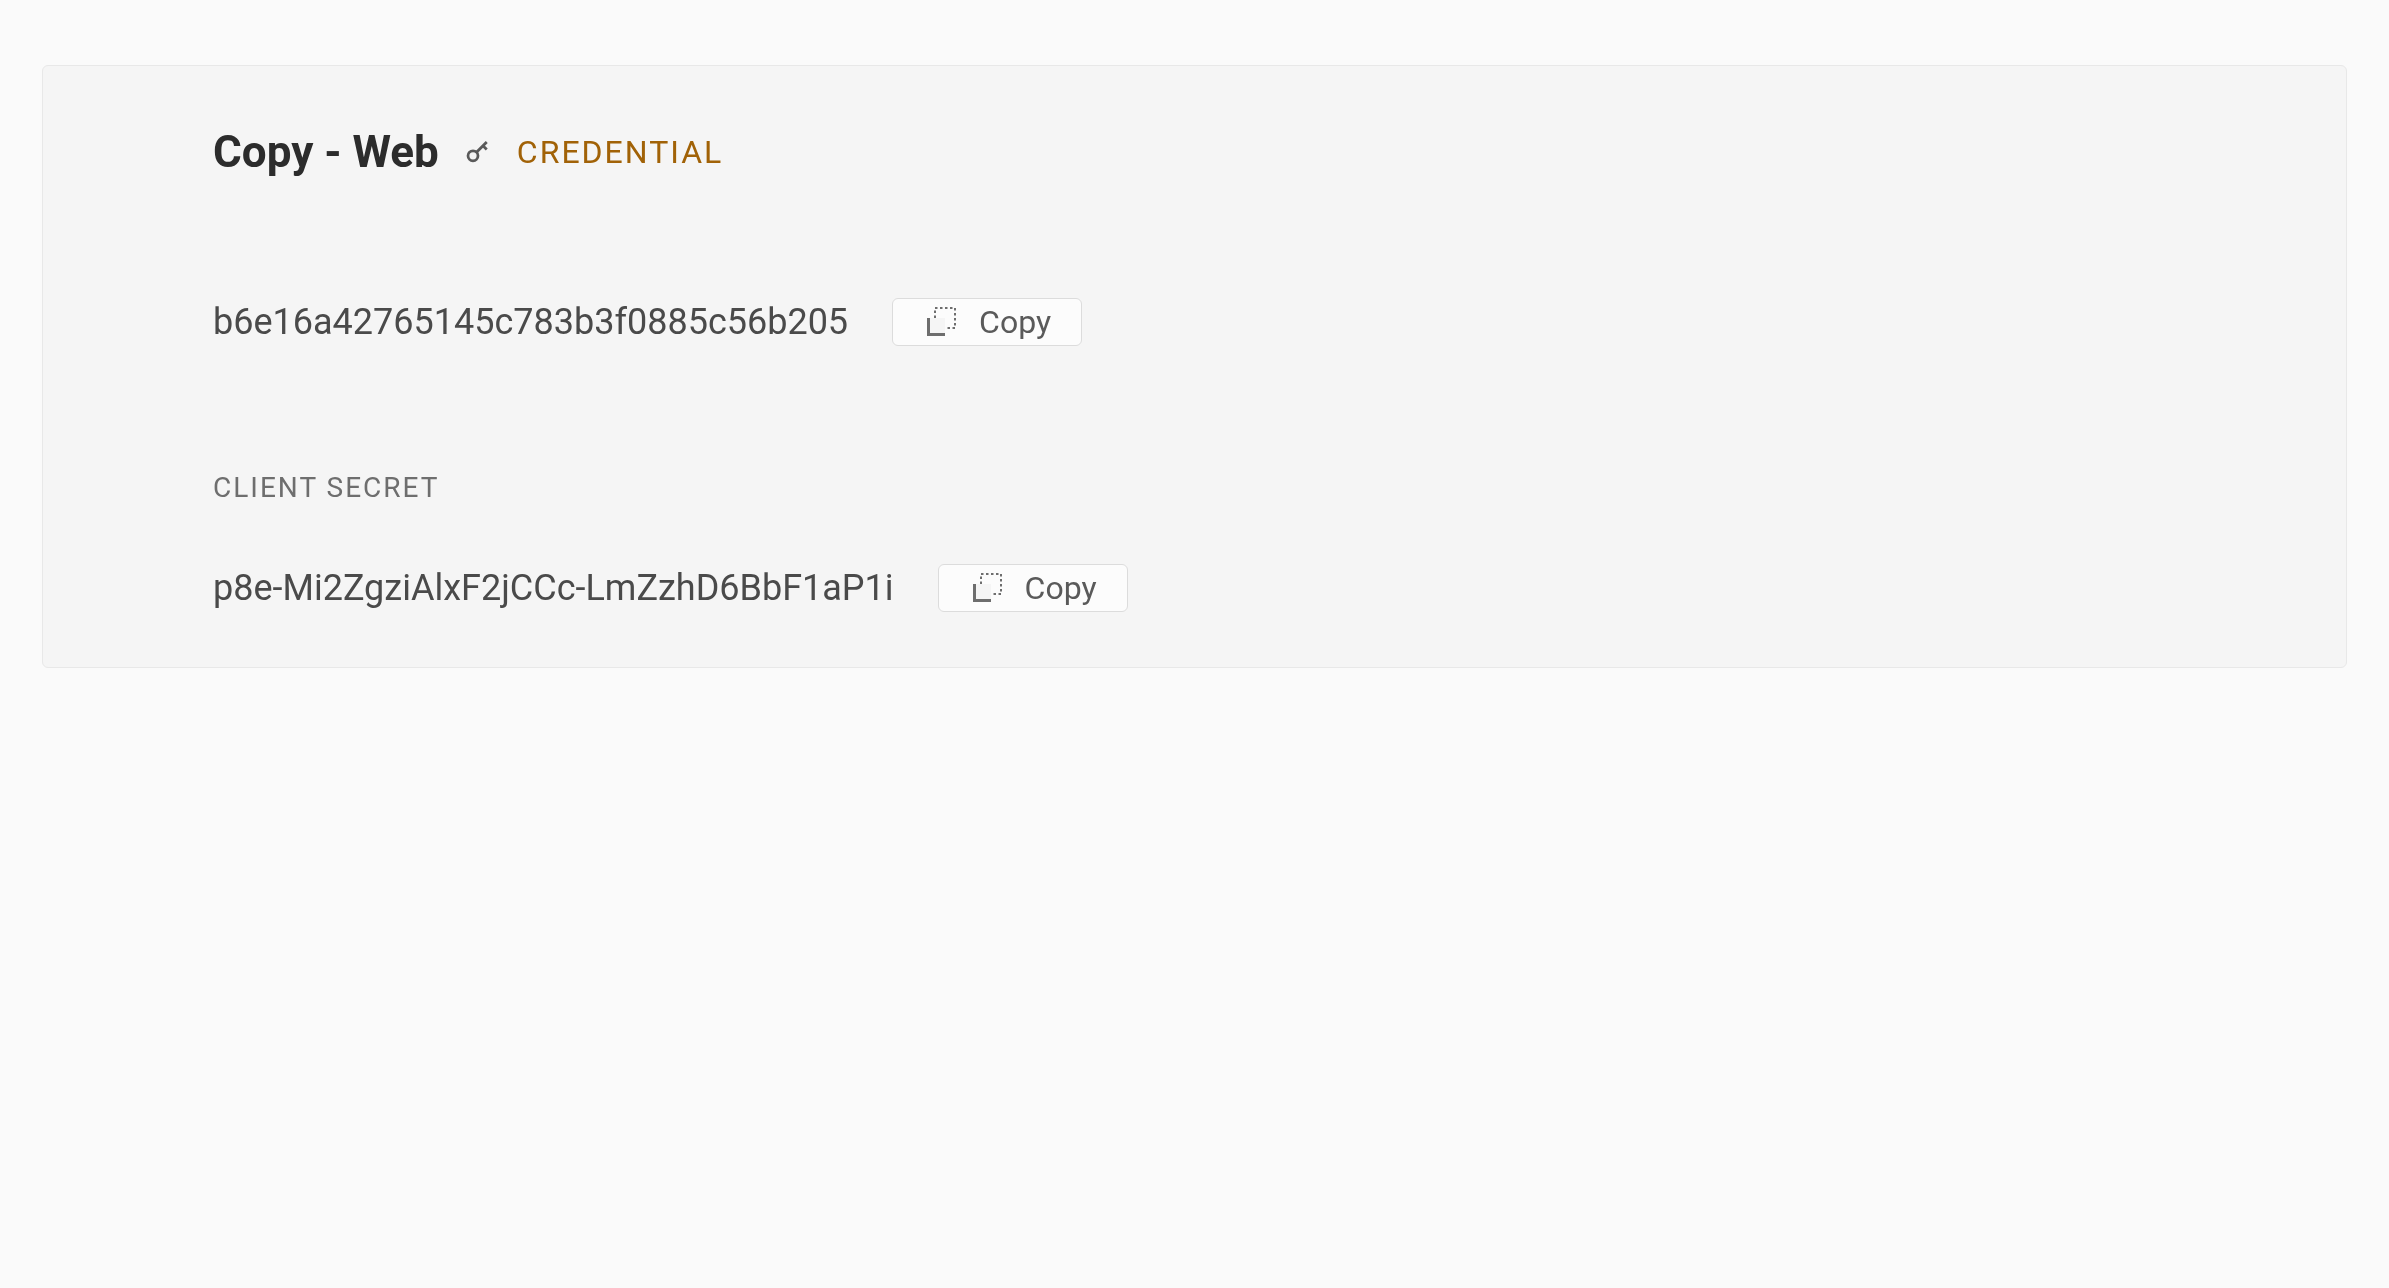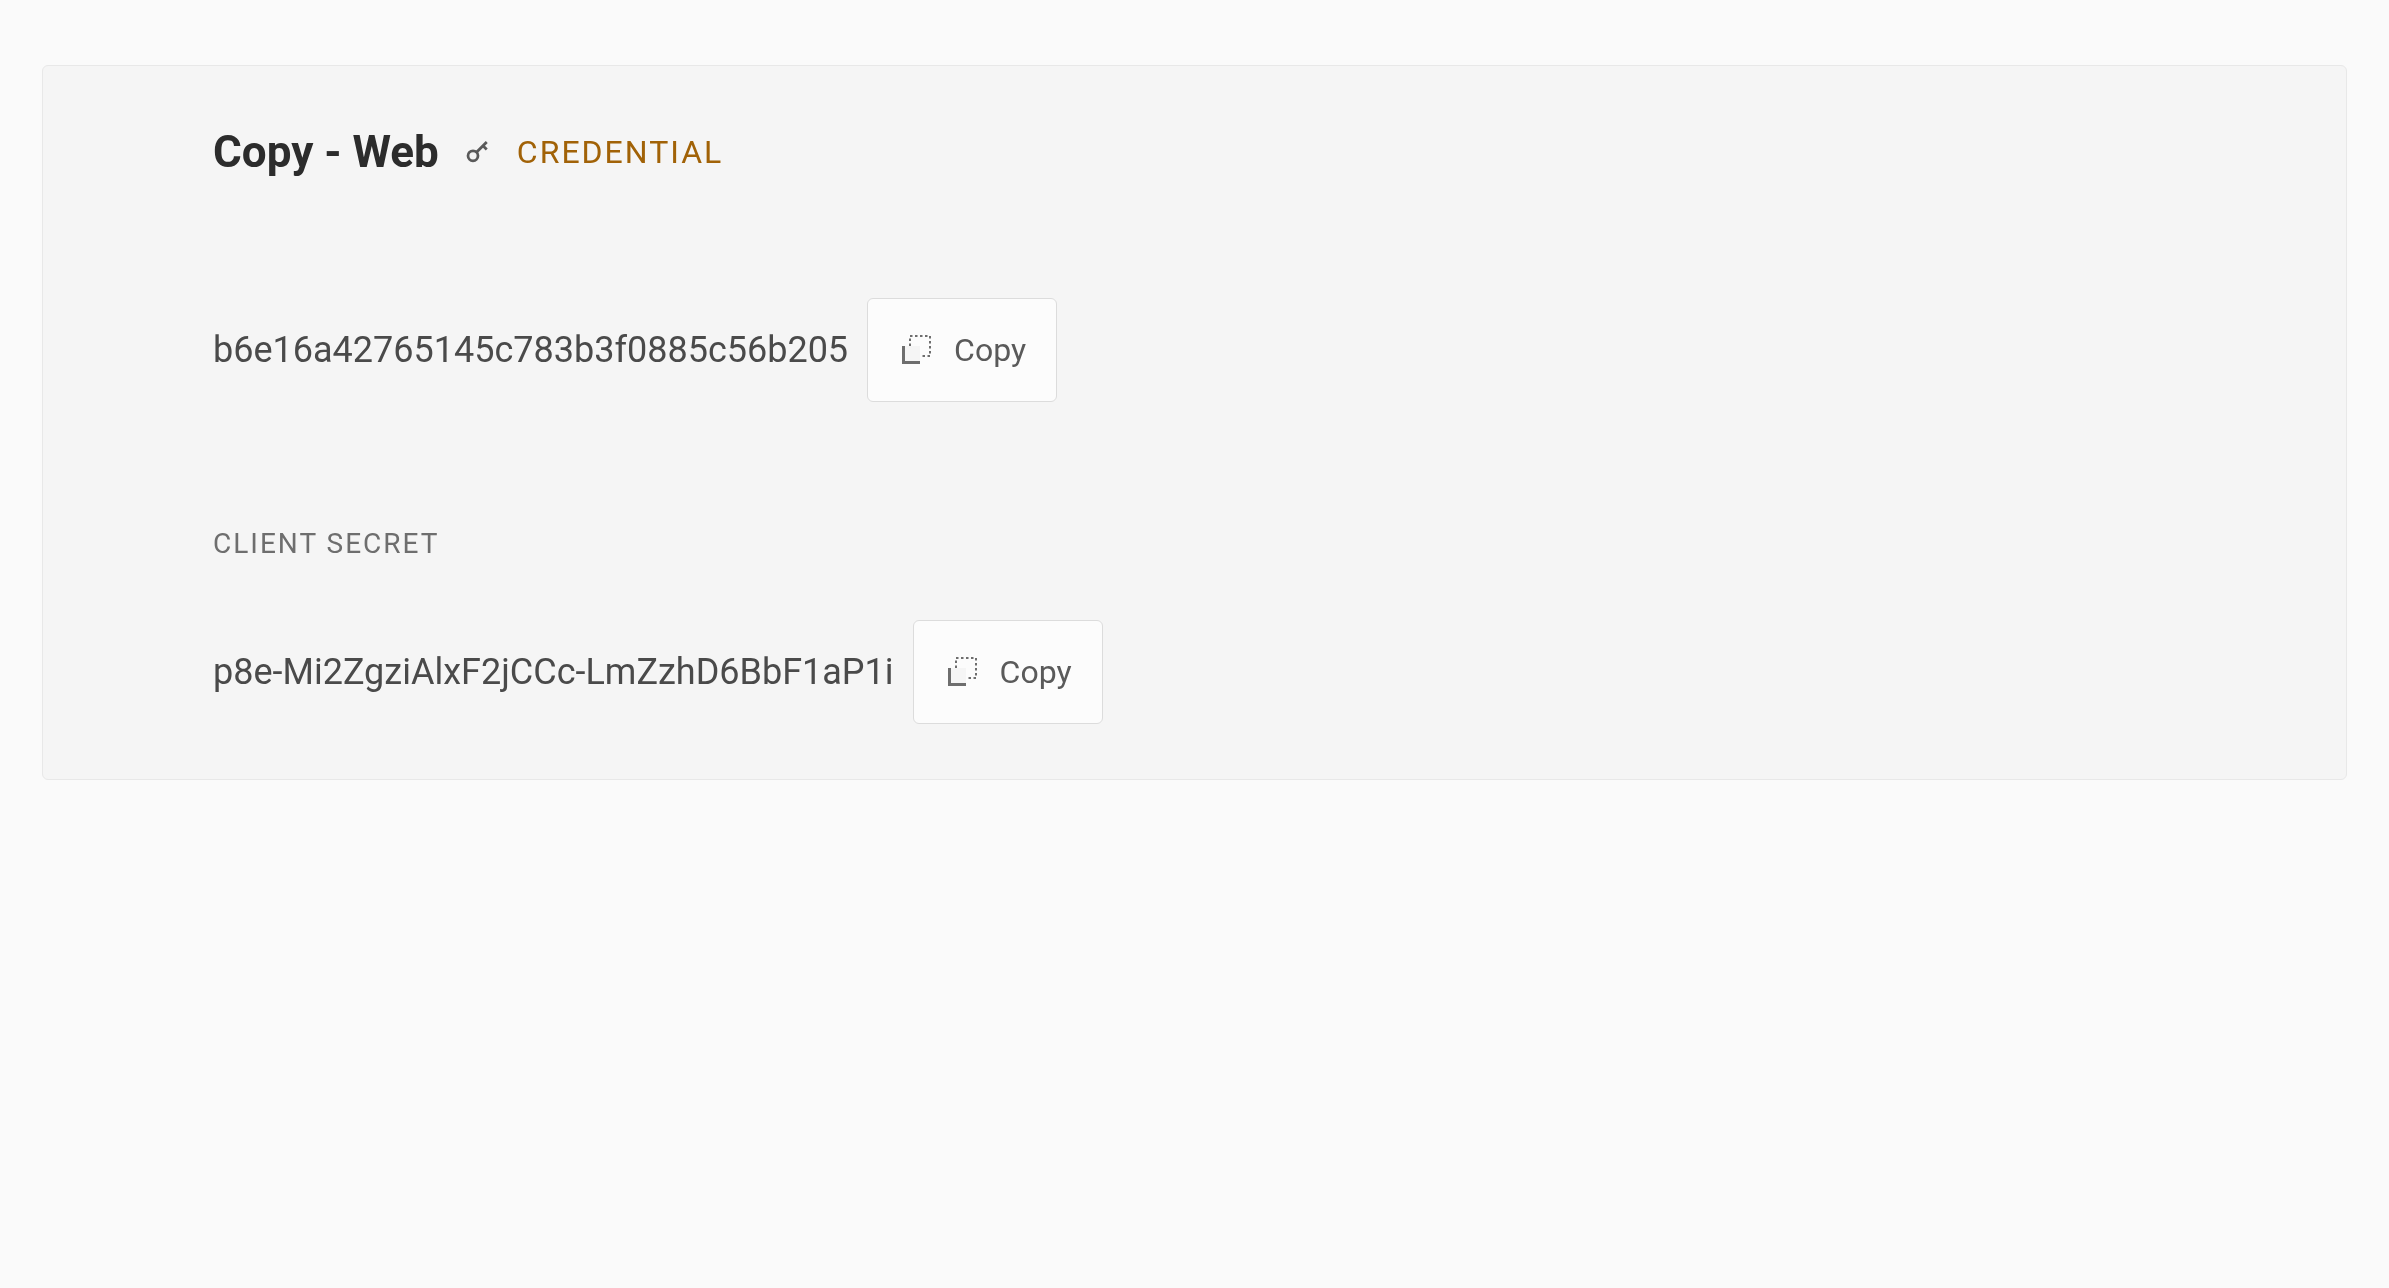--- a/index.html
+++ b/index.html
@@ -62,37 +62,37 @@
       font-weight: 400;
       color: #6e6e6e;
       letter-spacing: 2px;
       text-transform: uppercase;
       margin-bottom: 60px;
     }
     
     .field-row {
       display: flex;
       align-items: center;
-      gap: 19px;
+      gap: 44px;
     }
     
     .field-value {
       font-size: 36px;
       color: #4a4a4a;
       font-weight: 400;
     }
     
     .copy-button {
       display: inline-flex;
       align-items: center;
       gap: 20px;
       background: #fcfcfc;
       border: 1px solid #dcdcdc;
       border-radius: 6px;
-      padding: 32px 30px;
+      padding: 4px 30px;
       font-size: 32px;
       color: #5a5a5a;
       cursor: pointer;
       font-family: inherit;
     }
     
     .copy-icon {
       display: inline-flex;
       align-items: center;
       justify-content: center;

